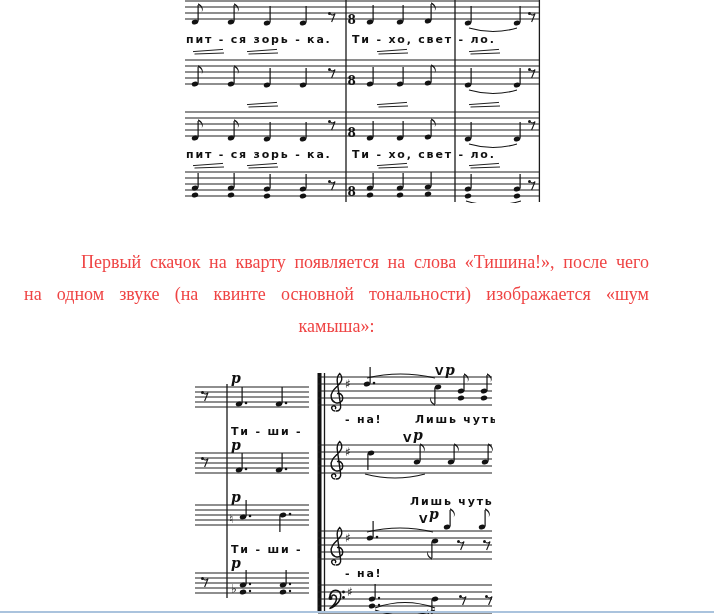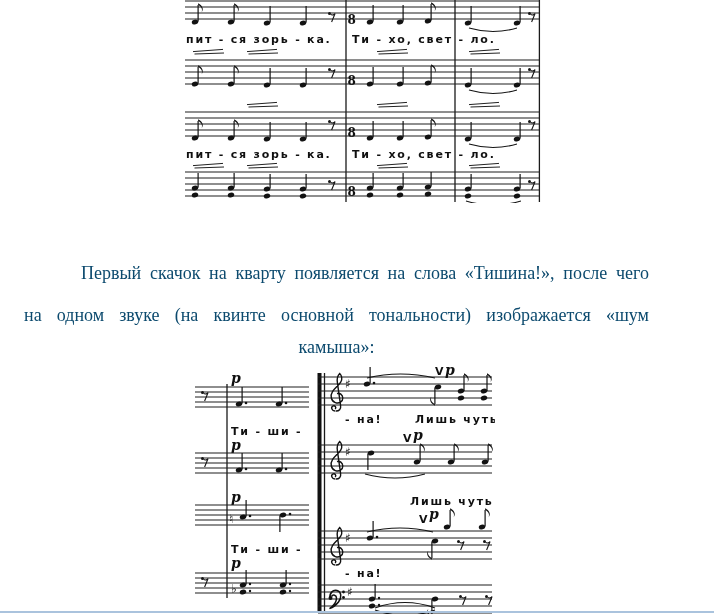--- a/index.html
+++ b/index.html
@@ -2,25 +2,25 @@
 <html><head>
 <meta charset="utf-8">
 <style>
   html,body{margin:0;padding:0;}
   body{
     width:714px;height:614px;position:relative;overflow:hidden;
     background:#ffffff;font-family:"Liberation Serif",serif;
   }
   .fig{position:absolute;}
   .para{
-    position:absolute;left:24px;top:257px;width:625px;
-    font-size:18px;line-height:32px;color:#0c4a6e;
+    position:absolute;left:24px;top:246px;width:625px;
+    font-size:18px;line-height:32px;color:#ef4444;
   }
   .para .l1{text-align:justify;text-align-last:justify;text-indent:57px;}
-  .para .l2{text-align:justify;text-align-last:justify;margin-top:10px;}
+  .para .l2{text-align:justify;text-align-last:justify;}
   .para .l3{text-align:center;}
   .divider{
     position:absolute;left:0;top:611px;width:714px;height:2px;
   }
   svg{display:block;}
   svg .sl{stroke:#1e1e1e;stroke-width:1.15;}
   svg .bl{stroke:#1a1a1a;stroke-width:1.3;}
   svg .stm{stroke:#121212;stroke-width:1.2;fill:none;}
   svg .slur{stroke:#151515;stroke-width:1.15;fill:none;}
   svg .hpl{stroke:#222;stroke-width:1;}

